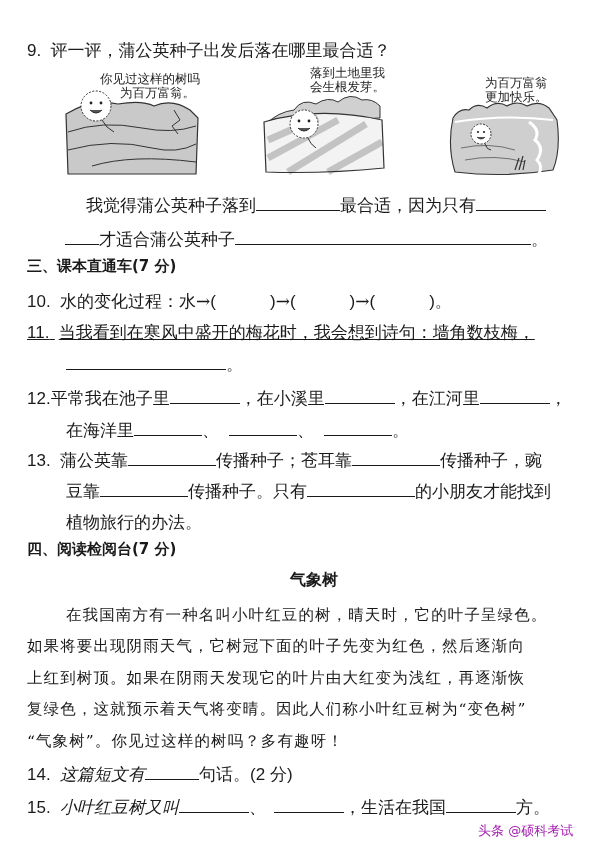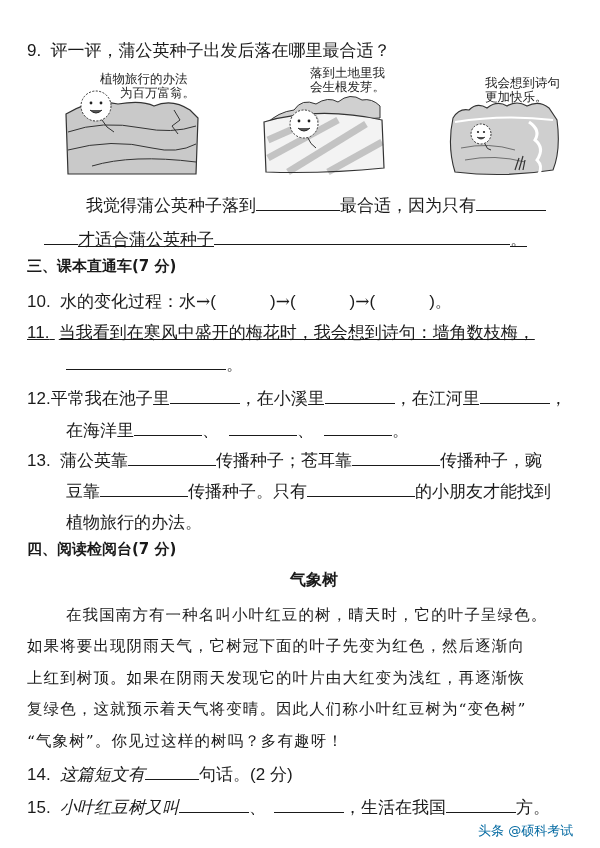--- a/index.html
+++ b/index.html
@@ -10,21 +10,21 @@
   }
   .abs { position: absolute; white-space: nowrap; }
   .line { font-size: 17px; line-height: 28px; }
   .num { font-family: "Liberation Sans", "DejaVu Sans", sans-serif; font-size: 17px; }
   .bold { font-family: "DejaVu Sans", "Liberation Sans", sans-serif; font-weight: bold; font-size: 15px; }
   .blank { display: inline-block; border-bottom: 1.3px solid #1a1a1a; height: 17px; vertical-align: baseline; }
   .paren { font-family: "Liberation Sans", sans-serif; }
   .story { font-size: 15.5px; letter-spacing: 1.1px; }
   .pic { position: absolute; }
   .pic-caption { position: absolute; font-size: 12.5px; line-height: 14px; color: #222; white-space: nowrap; }
-  .watermark { font-family: "DejaVu Sans", sans-serif; font-size: 13px; color: #0369a1; }
+  .watermark { font-family: "DejaVu Sans", sans-serif; font-size: 13px; color: #a21caf; }
 </style>
 </head>
 <body>
 
 <div class="abs line" style="left:27px; top:36px;">
   <span class="num">9.</span>
   <span style="margin-left:4px;">评一评，蒲公英种子出发后落在哪里最合适？</span>
 </div>
 
 <div class="pic" style="left:62px; top:70px; width:140px; height:108px;">
@@ -33,21 +33,21 @@
     <path d="M6 62 Q40 50 80 58 Q110 64 134 56" fill="none" stroke="#333" stroke-width="1"></path>
     <path d="M6 80 Q50 68 90 78 Q115 84 134 74" fill="none" stroke="#333" stroke-width="1"></path>
     <path d="M30 96 Q70 84 134 92" fill="none" stroke="#333" stroke-width="1"></path>
     <path d="M112 40 L118 50 L110 56 L116 64" fill="none" stroke="#333" stroke-width="1"></path>
     <circle cx="34" cy="36" r="15" fill="#fff" stroke="#333" stroke-width="1" stroke-dasharray="2 1.5"></circle>
     <circle cx="29" cy="33" r="1.4" fill="#222"></circle>
       <circle cx="39" cy="33" r="1.4" fill="#222"></circle>
     <path d="M28 40 Q34 46 40 40" fill="#555" stroke="#222" stroke-width="1"></path>
     <path d="M40 50 Q44 58 52 62" fill="none" stroke="#333" stroke-width="1"></path>
   </svg>
-  <div class="pic-caption" style="left:38px; top:2px;">植物旅行的办法</div>
+  <div class="pic-caption" style="left:38px; top:2px;">你见过这样的树吗</div>
   <div class="pic-caption" style="left:58px; top:16px;">为百万富翁。</div>
 </div>
 
 <div class="pic" style="left:258px; top:62px; width:130px; height:116px;">
   <svg width="130" height="116" viewBox="0 0 130 116">
     <path d="M8 62 Q20 50 36 48 Q44 36 58 42 Q70 34 80 40 Q92 30 104 38 Q114 36 122 44 L122 56 Z" fill="#d0d0d0" stroke="#333" stroke-width="1"></path>
     <path d="M6 60 Q60 44 124 58 L126 106 Q66 112 8 110 Z" fill="#f3f3f3" stroke="#333" stroke-width="1.2"></path>
     <path d="M10 78 L60 56" stroke="#333" stroke-width="7" stroke-opacity="0.25"></path>
     <path d="M10 96 L80 58" stroke="#333" stroke-width="7" stroke-opacity="0.25"></path>
     <path d="M30 110 L108 62" stroke="#333" stroke-width="7" stroke-opacity="0.25"></path>
@@ -69,28 +69,28 @@
     <path d="M84 52 Q96 60 90 70 Q100 78 92 90 Q98 96 94 104" fill="none" stroke="#fff" stroke-width="3"></path>
     <path d="M16 78 Q44 72 70 80" fill="none" stroke="#555" stroke-width="0.8"></path>
     <path d="M20 90 Q50 84 80 92" fill="none" stroke="#555" stroke-width="0.8"></path>
     <circle cx="36" cy="64" r="10" fill="#fff" stroke="#333" stroke-width="1" stroke-dasharray="2 1.5"></circle>
     <circle cx="33" cy="62" r="1.1" fill="#222"></circle>
       <circle cx="39" cy="62" r="1.1" fill="#222"></circle>
     <path d="M32 67 Q36 71 40 67" fill="#555" stroke="#222" stroke-width="0.8"></path>
     <path d="M40 74 Q42 80 46 80" fill="none" stroke="#333" stroke-width="1"></path>
     <path d="M70 100 L74 88 M74 100 L78 86 M78 100 L80 90" stroke="#333" stroke-width="1.2"></path>
   </svg>
-  <div class="pic-caption" style="left:40px; top:6px;">我会想到诗句</div>
+  <div class="pic-caption" style="left:40px; top:6px;">为百万富翁</div>
   <div class="pic-caption" style="left:40px; top:20px;">更加快乐。</div>
 </div>
 
 <div class="abs line" style="left:86px; top:191px;">
   <span>我觉得蒲公英种子落到</span><span class="blank" style="width:84px;"></span><span>最合适，因为只有</span><span class="blank" style="width:70px;"></span>
 </div>
-<div class="abs line" style="left:44px; top:225px;text-decoration:underline;">
+<div class="abs line" style="left:65px; top:225px;">
   <span class="blank" style="width:34px;"></span><span>才适合蒲公英种子</span><span class="blank" style="width:296px;"></span><span>。</span>
 </div>
 
 <div class="abs bold" style="left:27px; top:257px;">三、课本直通车(7 分)</div>
 
 <div class="abs line" style="left:27px; top:287px;">
   <span class="num">10.</span>
   <span style="margin-left:4px;">水的变化过程：水</span><span>→</span><span class="paren">(</span><span style="display:inline-block;width:54px;"></span><span class="paren">)</span><span>→</span><span class="paren">(</span><span style="display:inline-block;width:54px;"></span><span class="paren">)</span><span>→</span><span class="paren">(</span><span style="display:inline-block;width:54px;"></span><span class="paren">)</span><span>。</span>
 </div>
 

